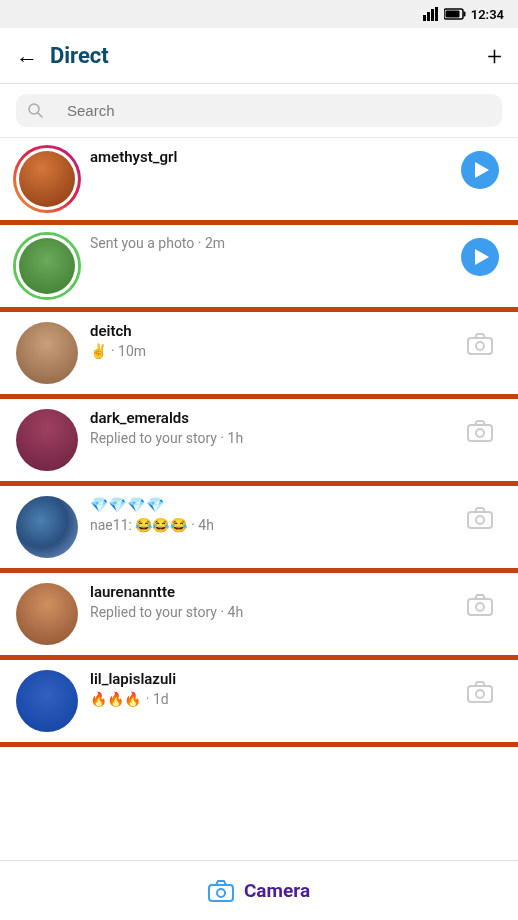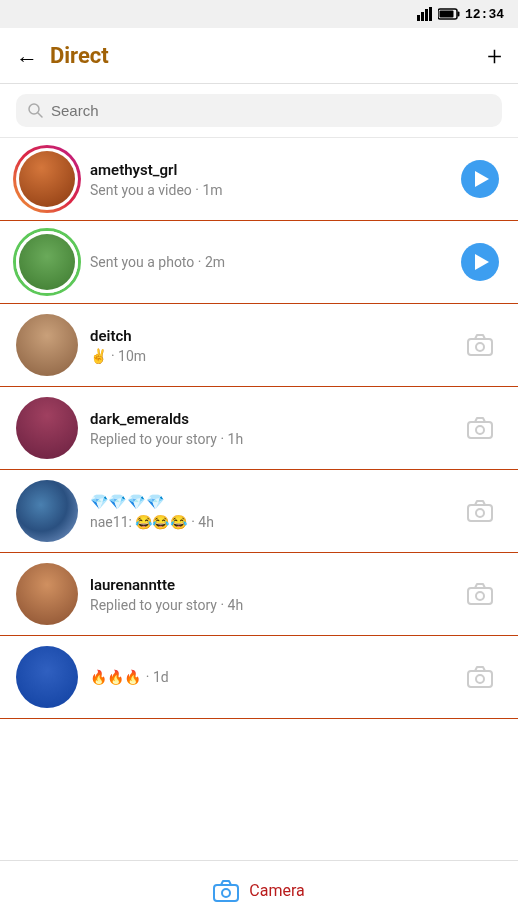--- a/index.html
+++ b/index.html
@@ -14,21 +14,20 @@
 
     
     .status-bar {
       background: #f0f0f0;
       height: 28px;
       display: flex;
       align-items: center;
       justify-content: flex-end;
       padding: 0 14px;
       gap: 6px;
-      font-family: Liberation Mono, monospace;
     }
     .status-bar-icons {
       display: flex;
       align-items: center;
       gap: 5px;
     }
     .status-time {
       font-size: 13px;
       font-weight: 600;
       color: #000;
@@ -46,21 +45,21 @@
     .header-back {
       font-size: 22px;
       color: #000;
       cursor: pointer;
       margin-right: 12px;
       line-height: 1;
     }
     .header-title {
       font-size: 22px;
       font-weight: 700;
-      color: #a16207;
+      color: #0c4a6e;
       flex: 1;
     }
     .header-plus {
       font-size: 26px;
       font-weight: 300;
       color: #000;
       cursor: pointer;
       line-height: 1;
     }
 
@@ -69,42 +68,42 @@
       padding: 10px 16px;
       background: #fff;
       border-bottom: 1px solid #e8e8e8;
     }
     .search-input-wrap {
       background: #f2f2f2;
       border-radius: 10px;
       display: flex;
       align-items: center;
       padding: 8px 12px;
-      gap: 8px;
+      gap: 24px;
     }
     .search-input {
       border: none;
       background: transparent;
       font-size: 15px;
       color: #999;
       outline: none;
       flex: 1;
     }
 
     
     .message-list {
       background: #fff;
     }
 
     .message-item {
       display: flex;
-      align-items: center;
+      align-items: flex-start;
       padding: 10px 16px;
       cursor: pointer;
-      border-bottom: 1px solid #c2410c;
+      border-bottom: 5px solid #c2410c;
     }
 
     
     .user-info {
       flex: 1;
     }
     .username {
       font-size: 15px;
       font-weight: 600;
       color: #111;
@@ -160,23 +159,23 @@
       width: 518px;
       height: 60px;
       background: #fff;
       border-top: 1px solid #e0e0e0;
       display: flex;
       align-items: center;
       justify-content: center;
       gap: 10px;
     }
     .camera-label {
-      font-size: 16px;
-      font-weight: 400;
-      color: #b91c1c;
+      font-size: 19px;
+      font-weight: 700;
+      color: #4c1d95;
     }
   </style>
 </head>
 <body>
 
 <div class="status-bar">
   <div class="status-bar-icons">
 
     <svg width="16" height="14" viewBox="0 0 16 14">
       <rect x="0" y="8" width="3" height="6" fill="#000"></rect>
@@ -216,21 +215,20 @@
       <div style="position:relative;width:62px;height:62px;">
         <div style="position:absolute;top:-3px;left:-3px;width:68px;height:68px;border-radius:50%;background:linear-gradient(45deg,#f09433,#e6683c,#dc2743,#cc2366,#bc1888);padding:3px;box-sizing:border-box;">
           <div style="width:100%;height:100%;border-radius:50%;background:#fff;display:flex;align-items:center;justify-content:center;">
             <div class="av1" style="width:56px;height:56px;border-radius:50%;"></div>
           </div>
         </div>
       </div>
     </div>
     <div class="user-info">
       <div class="username">amethyst_grl</div>
-      <div class="message-preview">Sent you a video · 1m</div>
     </div>
 
       <div class="action-icon">
         <div class="play-btn">
           <div class="play-triangle"></div>
         </div>
       </div>
 
   </div>
     <div class="message-item">
@@ -324,20 +322,21 @@
           <path d="M8 5 L10 1 L16 1 L18 5" stroke="#ccc" stroke-width="2" stroke-linejoin="round" fill="none"></path>
         </svg>
       </div>
 
   </div>
     <div class="message-item">
     <div style="margin-right:12px;flex-shrink:0;">
       <div style="width:62px;height:62px;border-radius:50%;flex-shrink:0;" class="av8"></div>
     </div>
     <div class="user-info">
+      <div class="username">lil_lapislazuli</div>
       <div class="message-preview">🔥🔥🔥 · 1d</div>
     </div>
 
       <div class="action-icon">
         <svg width="26" height="22" viewBox="0 0 26 22" fill="none">
           <rect x="1" y="5" width="24" height="16" rx="3" stroke="#ccc" stroke-width="2"></rect>
           <circle cx="13" cy="13" r="4" stroke="#ccc" stroke-width="2"></circle>
           <path d="M8 5 L10 1 L16 1 L18 5" stroke="#ccc" stroke-width="2" stroke-linejoin="round" fill="none"></path>
         </svg>
       </div>

